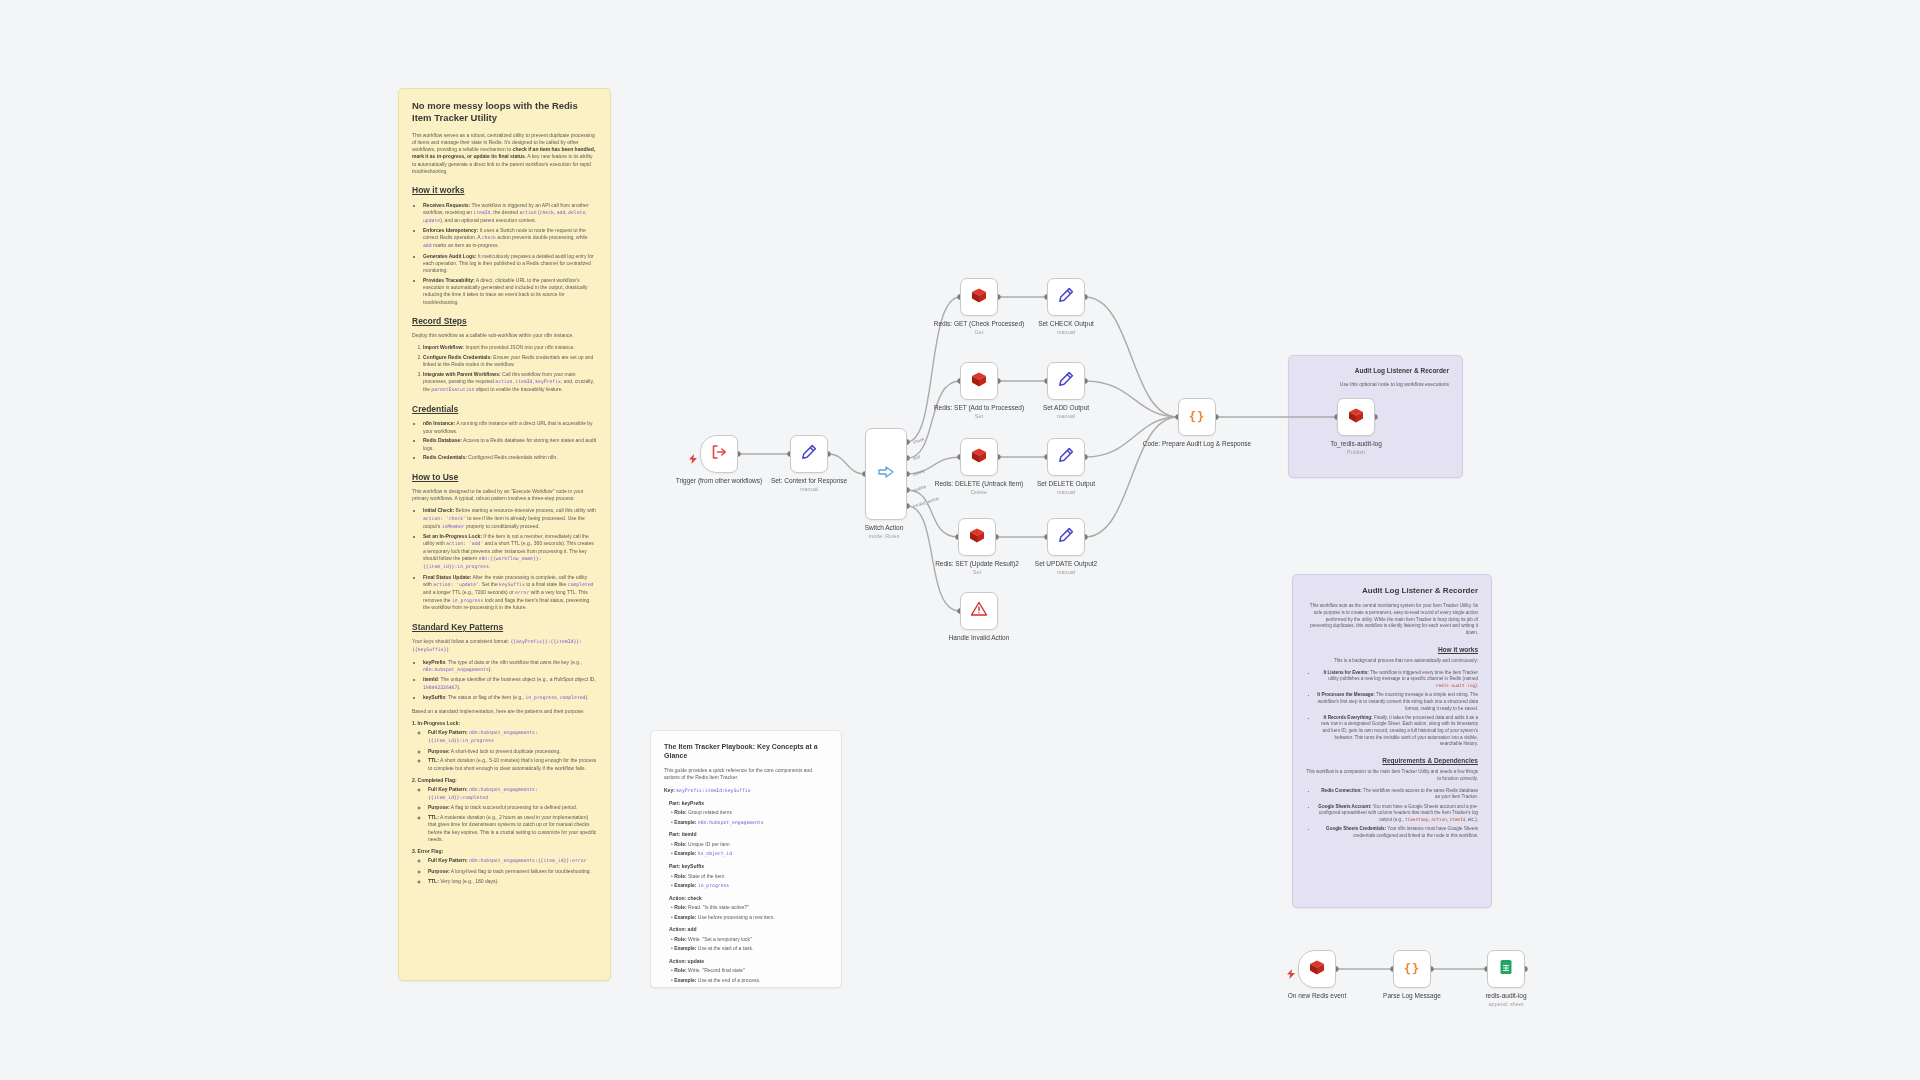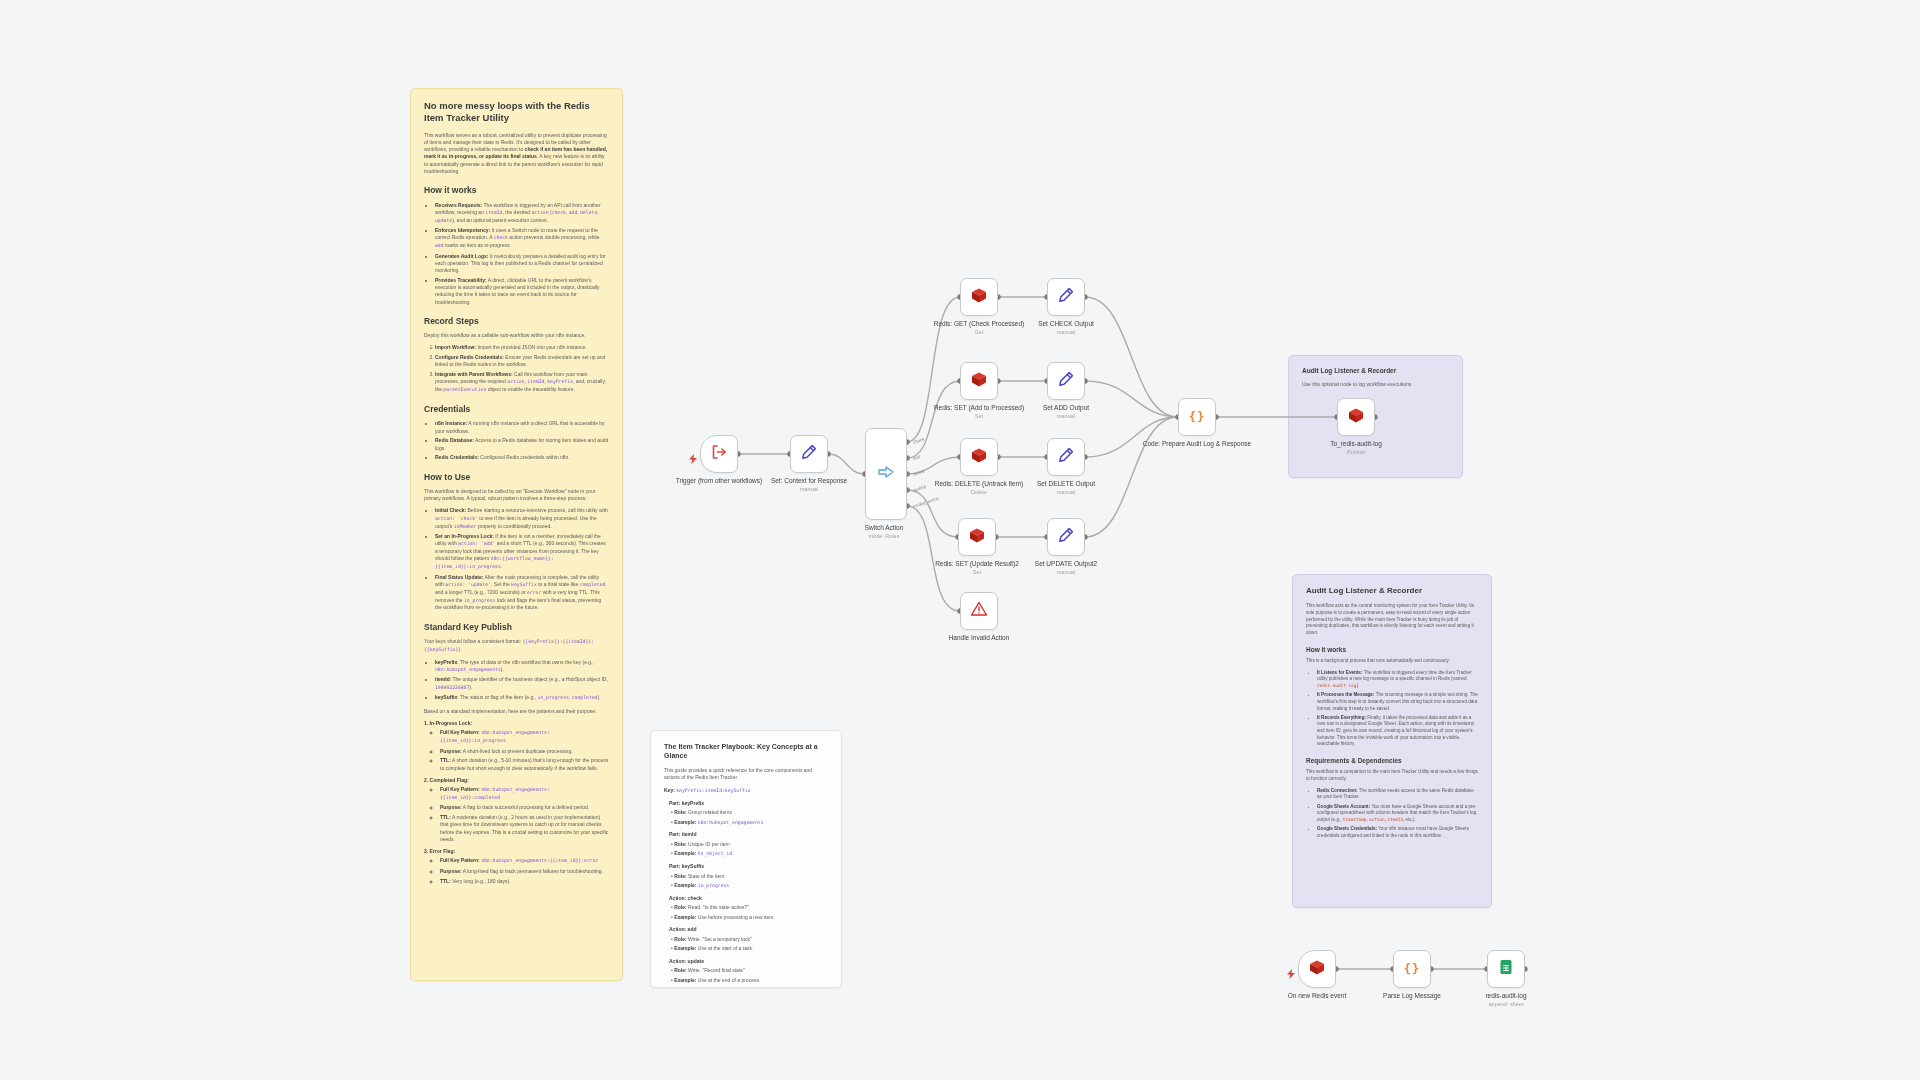--- a/index.html
+++ b/index.html
@@ -7,31 +7,31 @@
   body { font-family:"Liberation Sans", sans-serif; background:#f4f5f7; position:relative; }
 
   .canvas { position:absolute; inset:0; background:#f4f5f7;
             background-image:radial-gradient(#e2e3e6 0.6px, transparent 0.6px);
             background-size:12px 12px; }
 
   
   .note { position:absolute; border-radius:5px; padding:11px 13px; overflow:hidden;
           font-size:5px; line-height:1.45; color:#5c5c5c; box-shadow:0 1px 2px rgba(0,0,0,.05); }
   .note h1 { font-size:9.5px; line-height:1.3; margin:0 0 7px; color:#3a3a3a; font-weight:bold; }
-  .note h2 { font-size:8.5px; margin:9px 0 5px; color:#3a3a3a; font-weight:bold; }
+  .note h2 { font-size:8.5px; margin:9px 0 5px; color:#3a3a3a; font-weight:bold;text-decoration:underline; }
   .note p  { margin:0 0 5px; }
   .note ul, .note ol { margin:0 0 6px; padding-left:11px; }
   .note li { margin-bottom:2.5px; }
   .note b  { color:#3c3c3c; }
   .code { font-family:"DejaVu Sans Mono", monospace; font-size:0.95em; }
-  .note-yellow { background:#FBF1C4; border:1px solid #EDDFA0;margin-left:12px; }
+  .note-yellow { background:#FBF1C4; border:1px solid #EDDFA0; }
   .note-yellow .code, .note-white .code { color:#7A4FD4; }
   .note-white  { background:#FDFDFD; border:1px solid #E4E4E4; }
   .note-white h1 { font-size:7px; }
-  .note-purple { background:#E4E1F2; border:1px solid #D1CDE8; }
+  .note-purple { background:#E4E1F2; border:1px solid #D1CDE8;text-align:right; }
   .note-purple .code { color:#C0572A; }
   .note-purple h1 { font-size:8px; }
   .note-purple h2 { font-size:6.5px; margin:8px 0 4px; }
   .note-purple-small h1 { font-size:6.5px; margin-bottom:6px; }
   .group { margin:0 0 4px; }
   .group .g-h { font-weight:bold; color:#3c3c3c; margin:5px 0 2px; padding-left:5px; }
   .group ul { list-style:none; padding-left:7px; margin-bottom:3px; }
   .group ul li::before { content:"\2022  "; color:#5c5c5c; }
   .patterns { counter-reset:pat; }
   .patterns .group { counter-increment:pat; }
@@ -89,21 +89,21 @@
         <li><b>Redis Database:</b> Access to a Redis database for storing item states and audit logs.</li>
         <li><b>Redis Credentials:</b> Configured Redis credentials within n8n.</li>
       </ul>
     <h2>How to Use</h2>
     <p>This workflow is designed to be called by an "Execute Workflow" node in your primary workflows. A typical, robust pattern involves a three-step process:</p>
     <ul>
         <li><b>Initial Check:</b> Before starting a resource-intensive process, call this utility with <span class="code">action: 'check'</span> to see if the item is already being processed. Use the output's <span class="code">isMember</span> property to conditionally proceed.</li>
         <li><b>Set an In-Progress Lock:</b> If the item is not a member, immediately call the utility with <span class="code">action: 'add'</span> and a short TTL (e.g., 360 seconds). This creates a temporary lock that prevents other instances from processing it. The key should follow the pattern <span class="code">n8n:{{workflow_name}}:{{item_id}}:in_progress</span>.</li>
         <li><b>Final Status Update:</b> After the main processing is complete, call the utility with <span class="code">action: 'update'</span>. Set the <span class="code">keySuffix</span> to a final state like <span class="code">completed</span> and a longer TTL (e.g., 7200 seconds) or <span class="code">error</span> with a very long TTL. This removes the <span class="code">in_progress</span> lock and flags the item's final status, preventing the workflow from re-processing it in the future.</li>
       </ul>
-    <h2>Standard Key Publish</h2>
+    <h2>Standard Key Patterns</h2>
     <p>Your keys should follow a consistent format: <span class="code">{{keyPrefix}}:{{itemId}}:{{keySuffix}}</span></p>
     <ul>
         <li><b>keyPrefix</b>: The type of data or the n8n workflow that owns the key (e.g., <span class="code">n8n:hubspot_engagements</span>).</li>
         <li><b>itemId</b>: The unique identifier of the business object (e.g., a HubSpot object ID, <span class="code">198402226467</span>).</li>
         <li><b>keySuffix</b>: The status or flag of the item (e.g., <span class="code">in_progress</span>, <span class="code">completed</span>).</li>
       </ul>
     <p>Based on a standard implementation, here are the patterns and their purpose:</p>
     <div class="patterns">
         <div class="group">
           <div class="g-h"><b>In-Progress Lock:</b></div>

